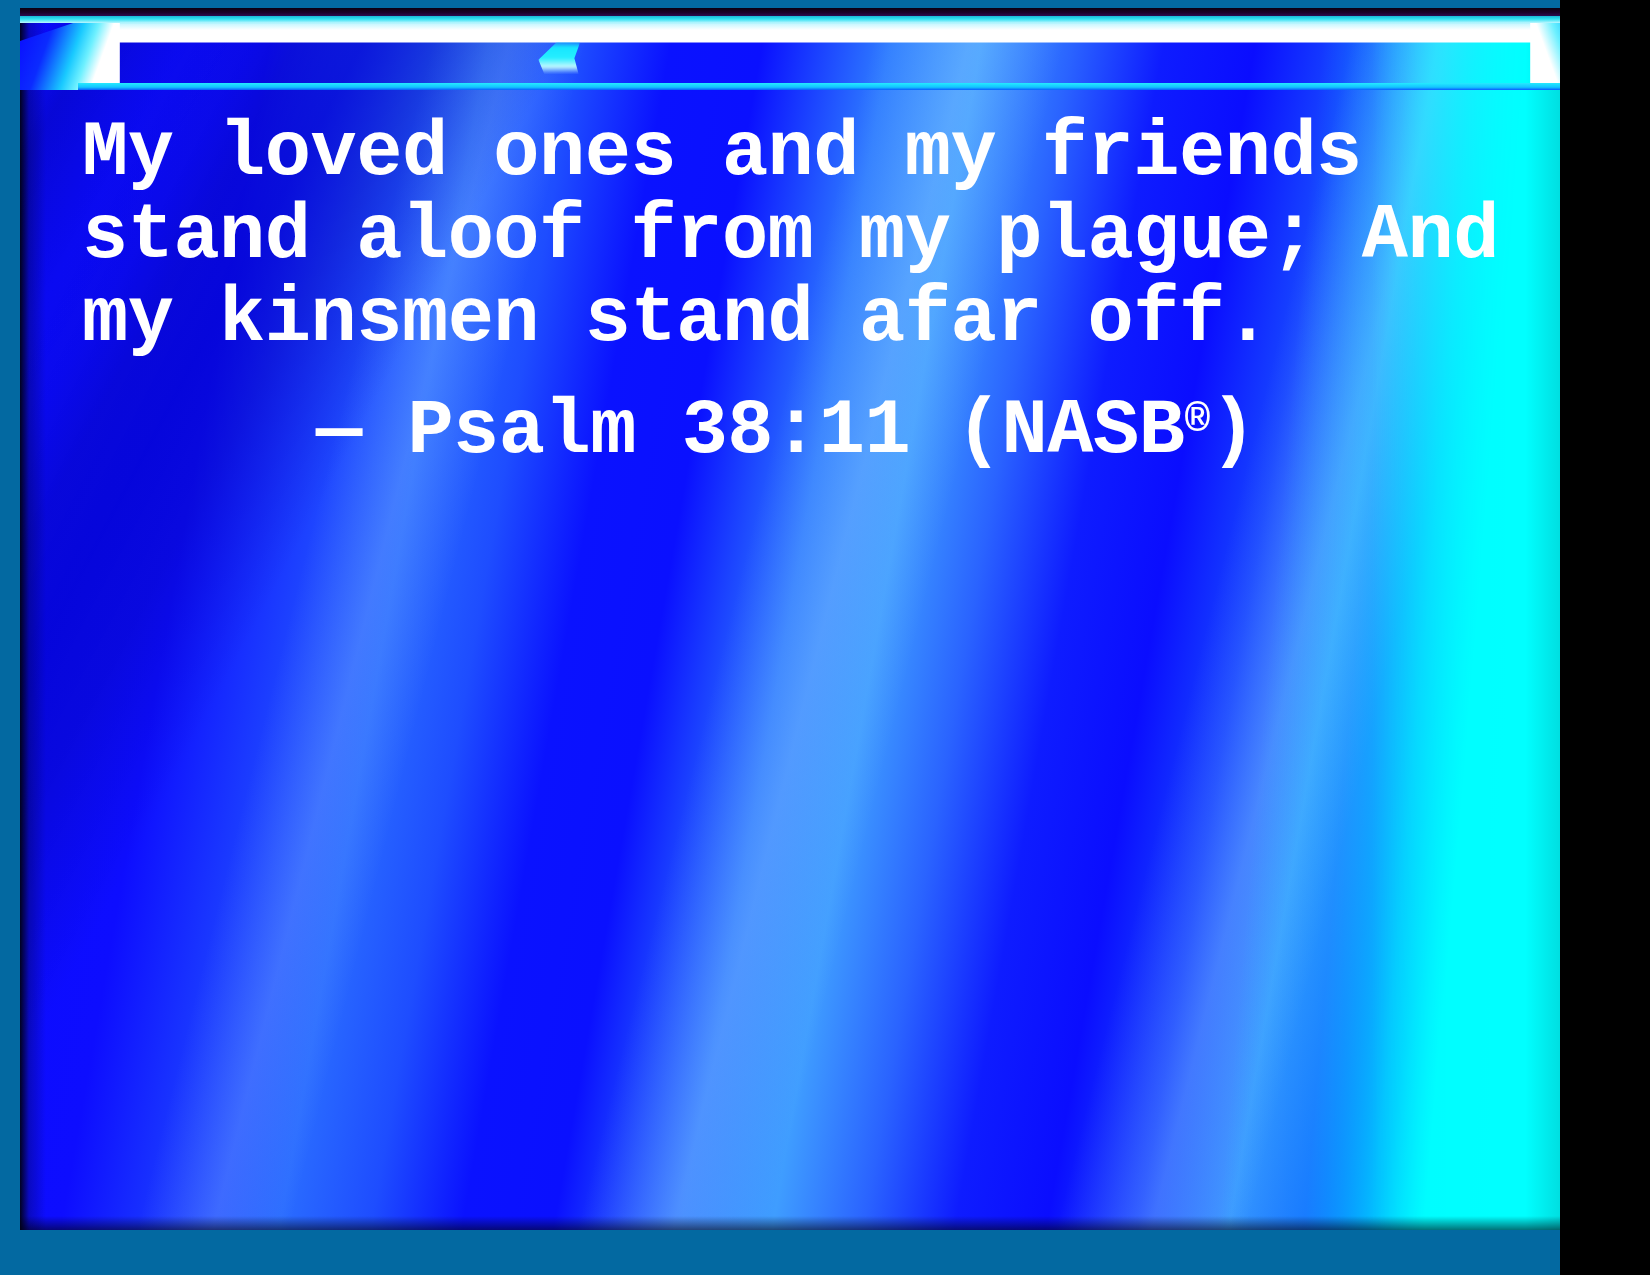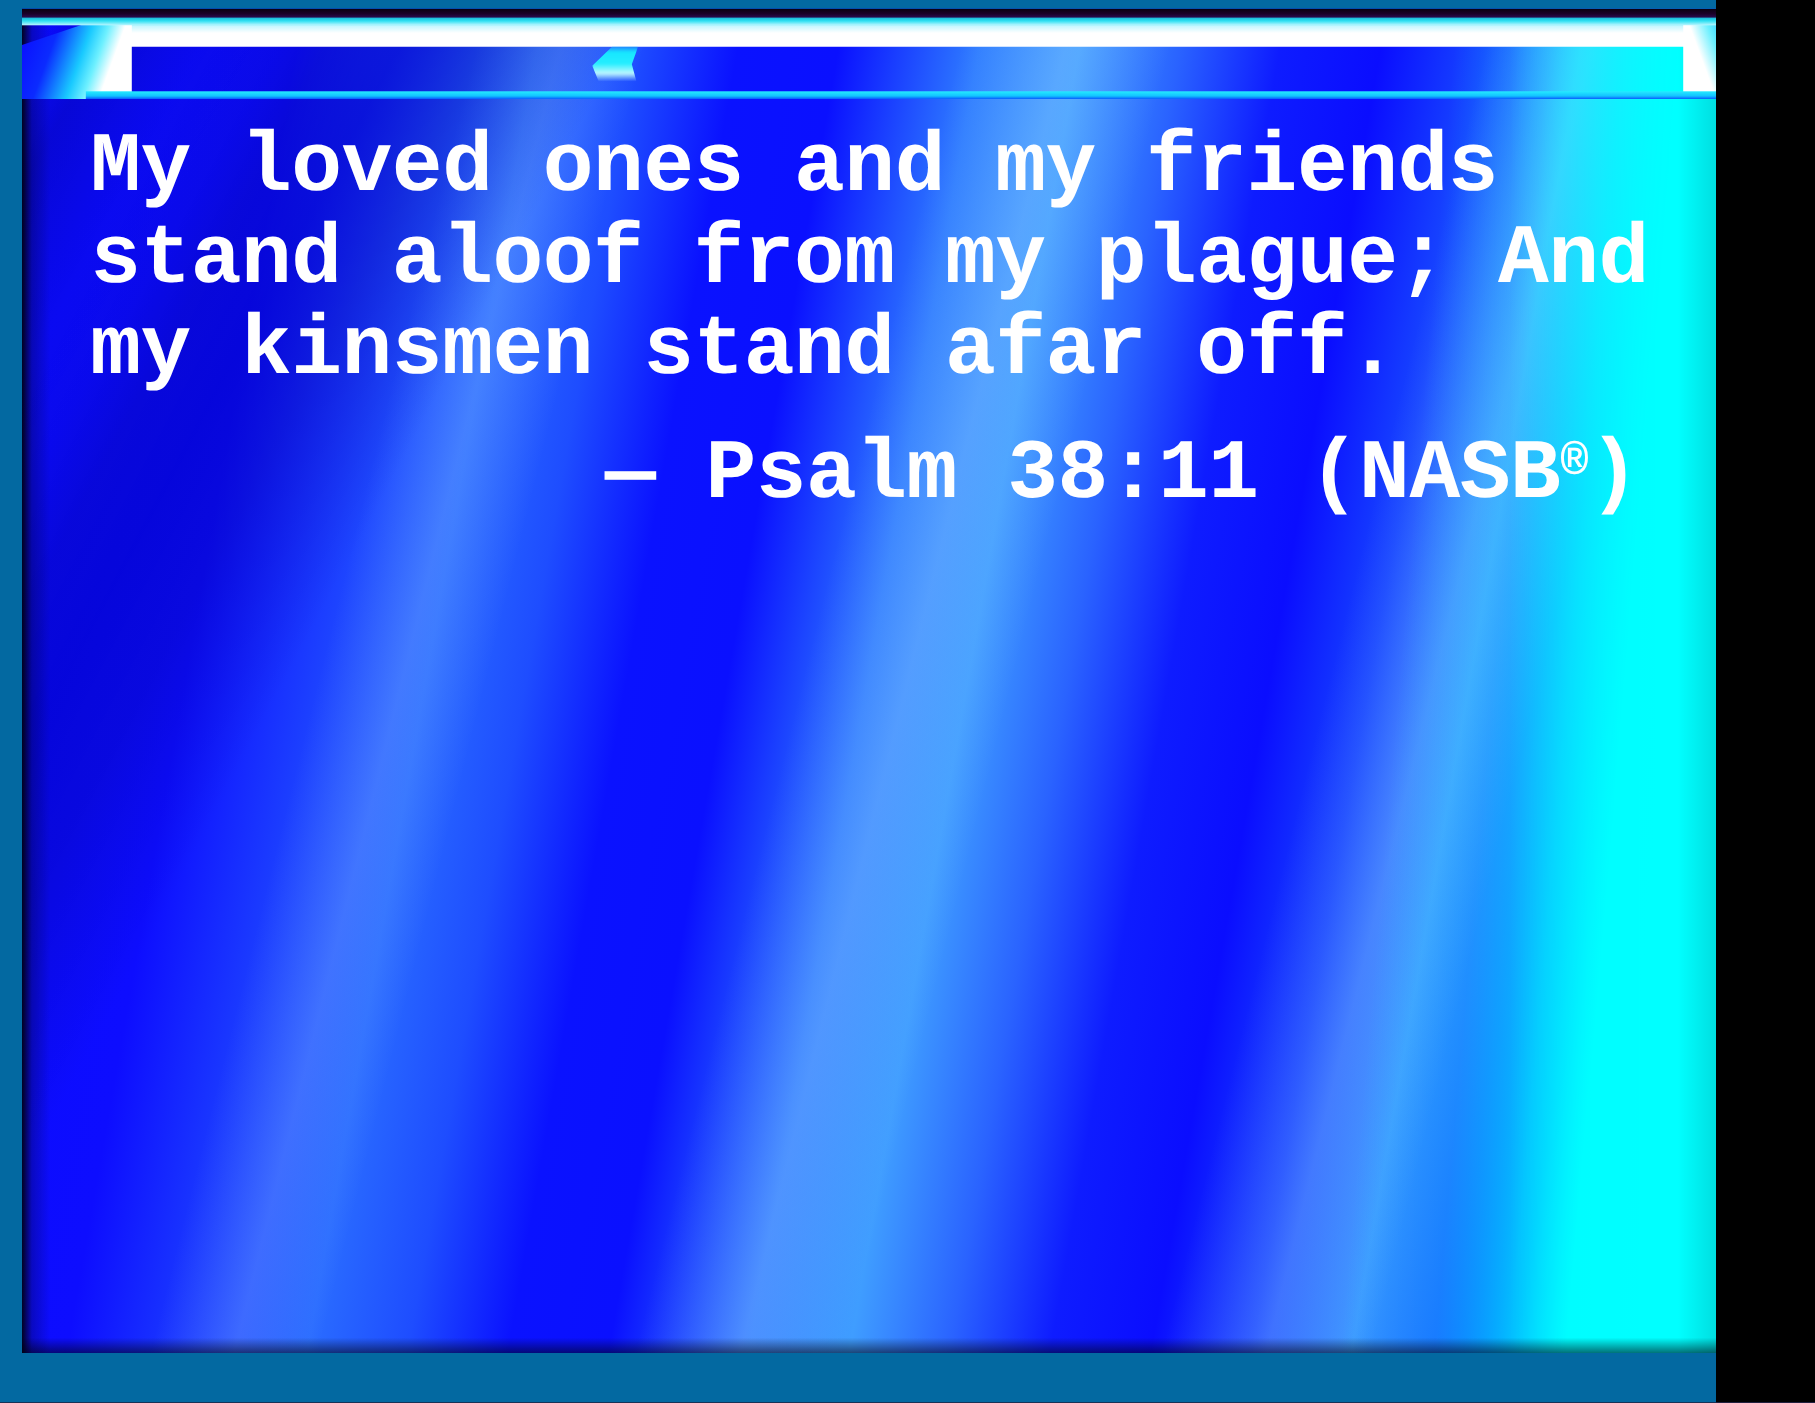--- a/index.html
+++ b/index.html
@@ -233,21 +233,21 @@
     line-height: 83px;
     letter-spacing: -0.5px;
     font-stretch: condensed;
     white-space: pre-line;
   }
   #attribution {
     position: absolute;
     left: 82px;
     top: 375px;
     width: 1408px;
-    text-align: right;
+    text-align: center;
     color: #ffffff;
     font-weight: 700;
     font-size: 77px;
     line-height: 92px;
     letter-spacing: -0.5px;
     font-stretch: condensed;
   }
   #attribution .reg {
     font-size: 0.56em;
     vertical-align: 0.46em;

